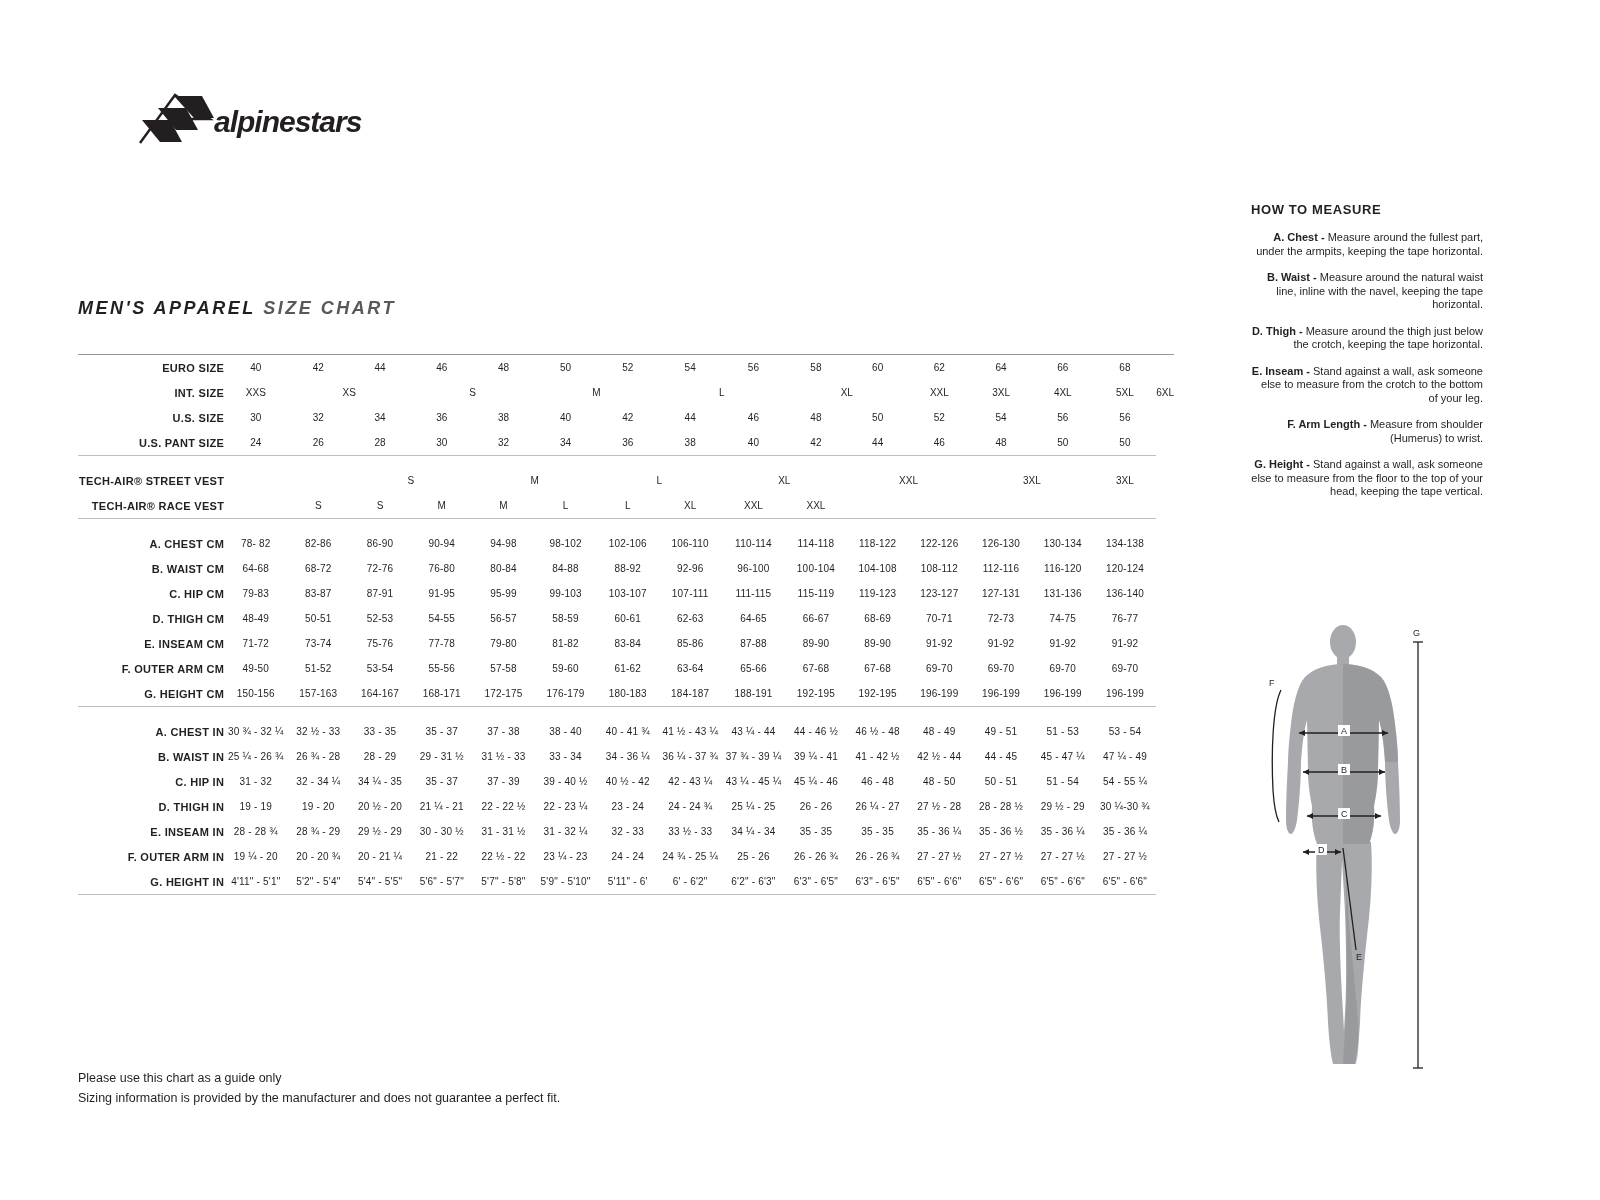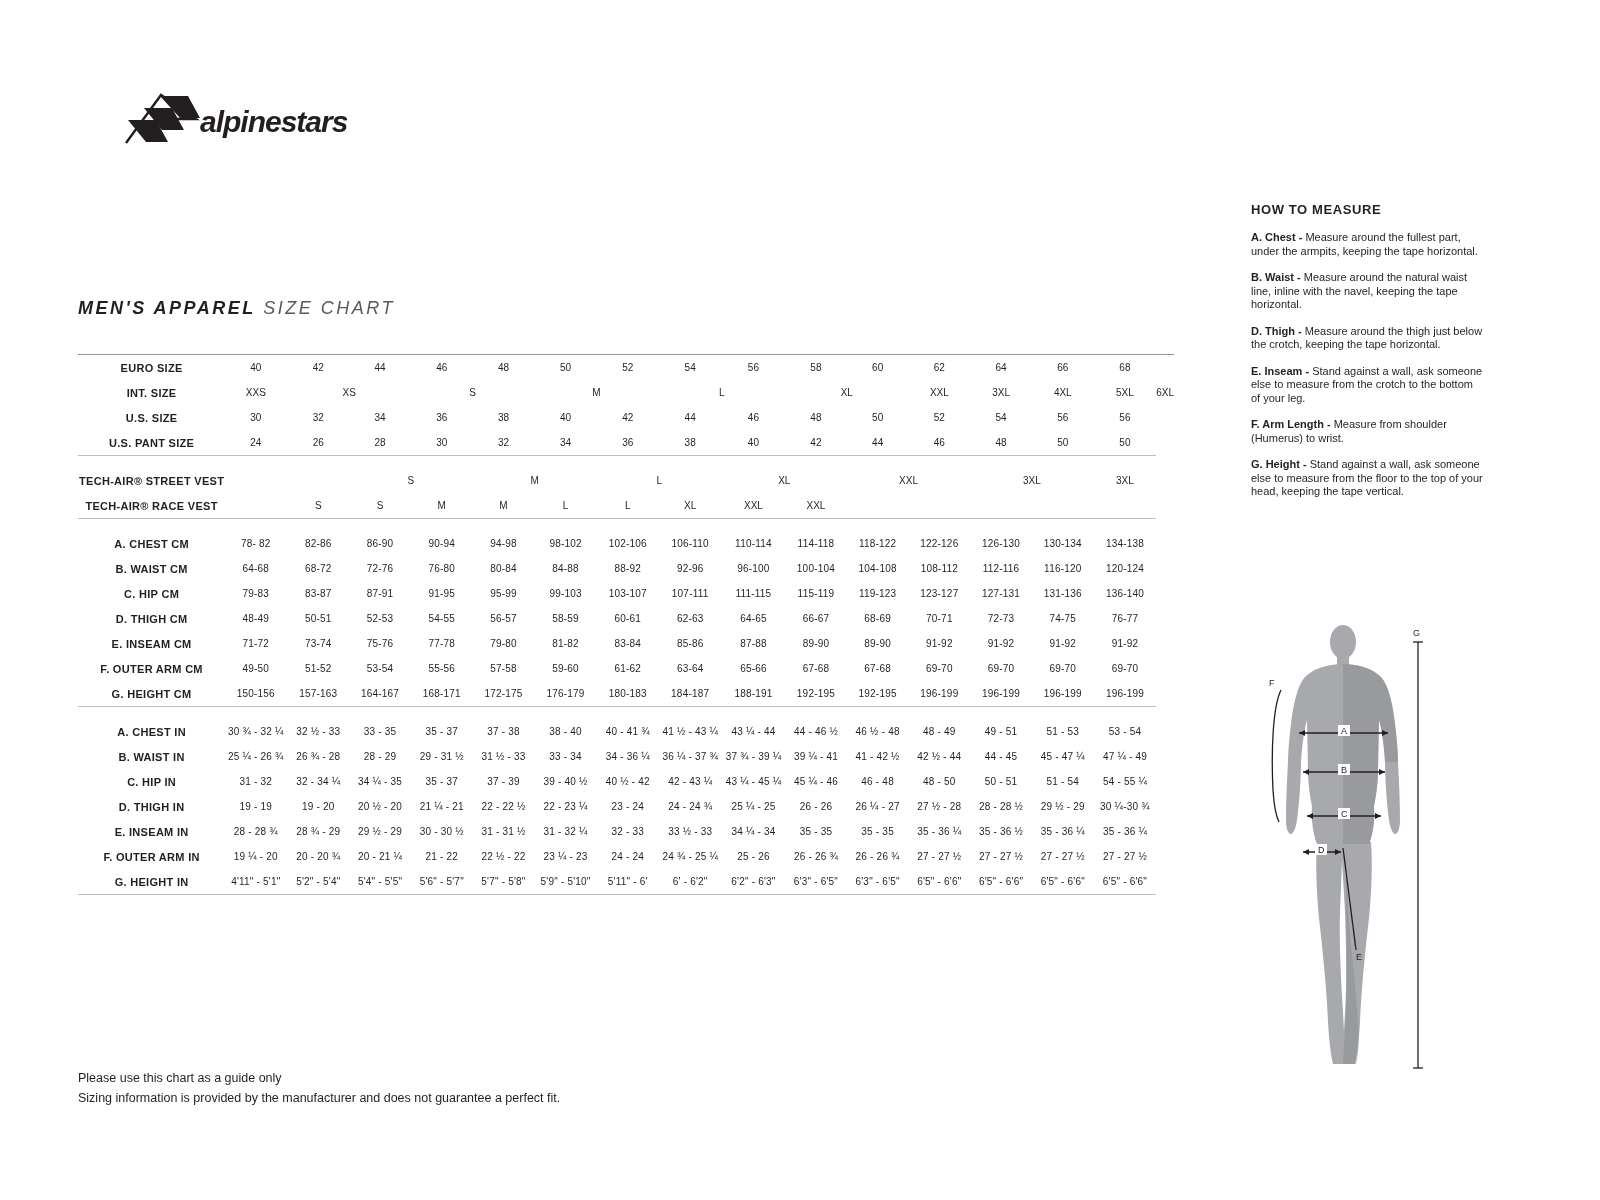--- a/index.html
+++ b/index.html
@@ -11,40 +11,40 @@
     width: 1600px;
     height: 1200px;
     font-family: "Liberation Sans", sans-serif;
     color: #231f20;
     position: relative;
     overflow: hidden;
   }
   
   #logo {
     position: absolute;
-    left: 82px;
+    left: 96px;
     top: 88px;
     width: 270px;
     height: 62px;
   }
   
   #title {
     position: absolute;
     left: 78px;
     top: 298px;
     font-size: 18px;
     letter-spacing: 2.5px;
     white-space: nowrap;
   }
   #title .bold {
     font-weight: bold;
     font-style: italic;
   }
   #title .light {
-    font-weight: normal;
+    font-weight: bold;
     font-style: italic;
     color: #58595b;
   }
   
   #chart {
     position: absolute;
     left: 78px;
     top: 355px;
     width: 1096px;
     border-collapse: collapse;
@@ -52,21 +52,21 @@
   }
   #chart td {
     padding: 0;
     height: 25px;
     vertical-align: middle;
     text-align: center;
     white-space: nowrap;
     color: #231f20;
   }
   #chart td.rowlabel {
-    text-align: center;
+    text-align: right;
     font-weight: bold;
     font-size: 11px;
     letter-spacing: 0.3px;
     padding-left: 1px;
     width: 128px;
   }
   #chart tr.sep td {
     height: 12px;
   }
   #chart tr.hline td {
@@ -96,20 +96,21 @@
   #howto h3 {
     margin: 0 0 14px 0;
     font-size: 13px;
     font-weight: bold;
     letter-spacing: 0.6px;
   }
   #howto p {
     margin: 0 0 13px 0;
     font-size: 11px;
     line-height: 13.5px;
+    text-align: right;
   }
   #howto p b {
     font-weight: bold;
   }
   
   #figure {
     position: absolute;
     left: 1255px;
     top: 620px;
     width: 230px;

